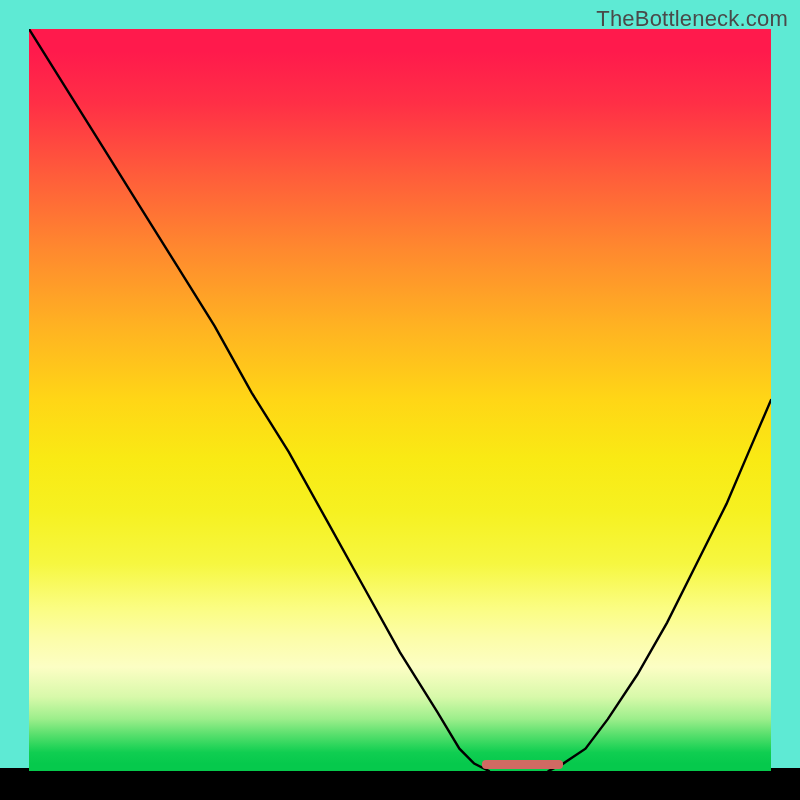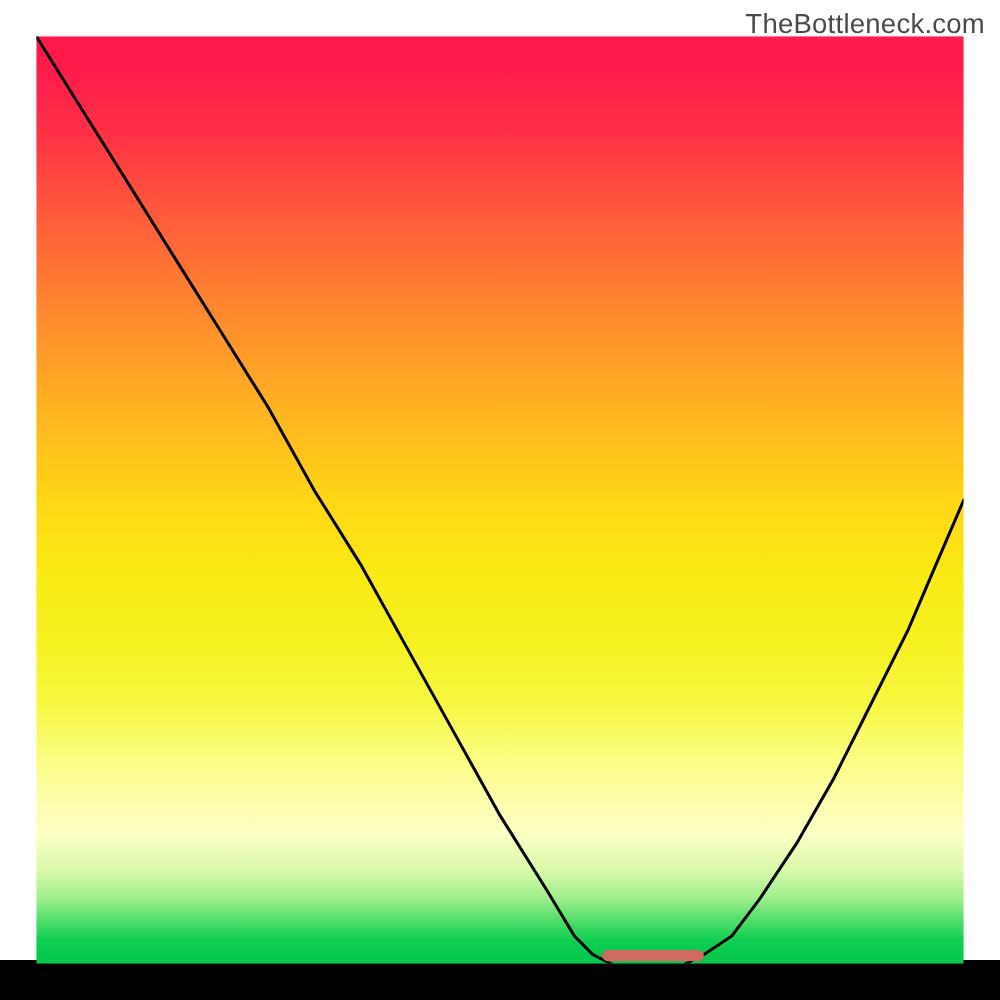--- a/index.html
+++ b/index.html
@@ -8,21 +8,21 @@
     width: 800px;
     height: 800px;
     overflow: hidden;
     font-family: Arial, Helvetica, sans-serif;
     background: #000;
   }
   .canvas {
     position: relative;
     width: 800px;
     height: 768px;
-    background: #ffffff;
+    background: #5eead4;
   }
   .watermark {
     position: absolute;
     top: 6px;
     right: 12px;
     color: #4a4a4a;
     font-size: 22px;
     font-weight: 500;
     letter-spacing: 0.2px;
   }

